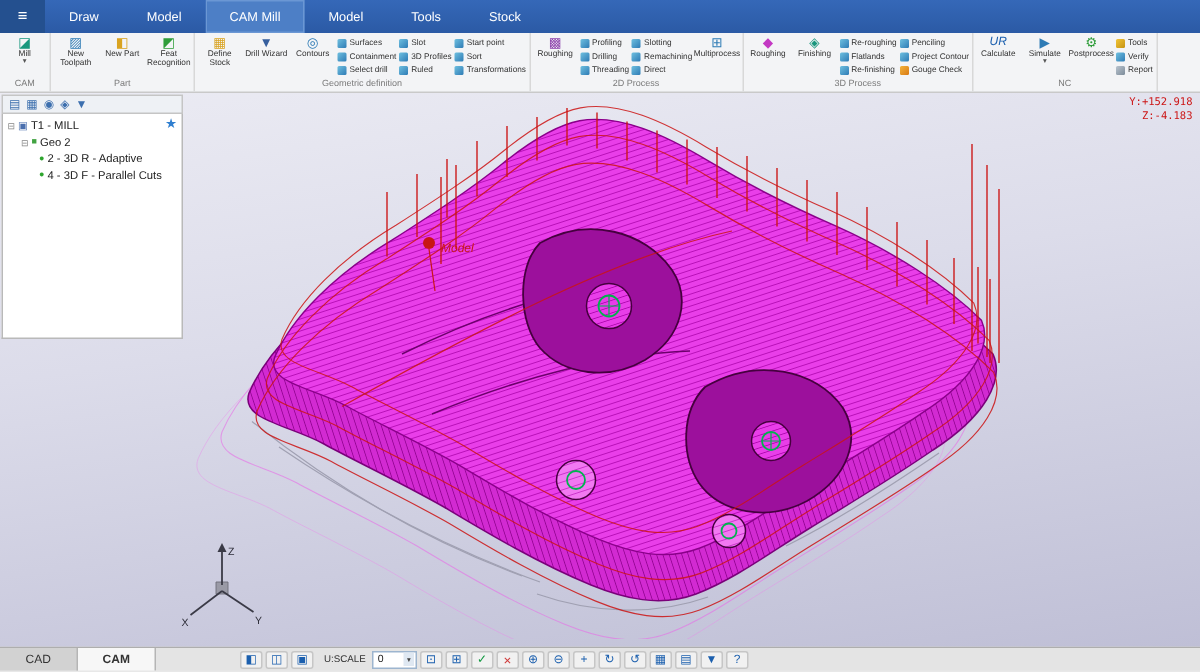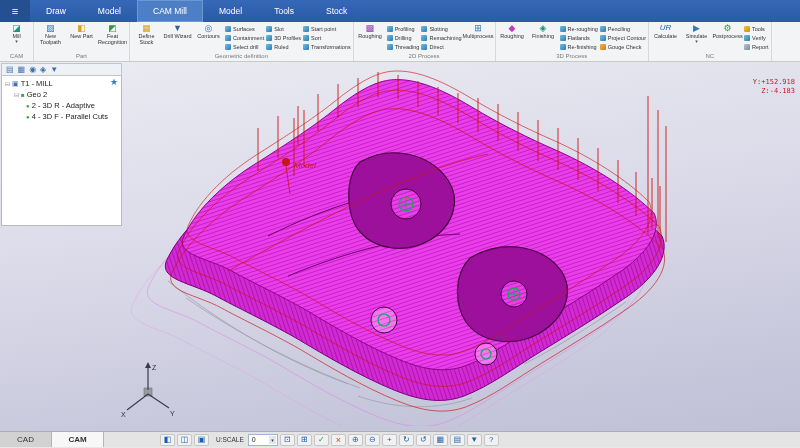--- a/index.html
+++ b/index.html
@@ -52,21 +52,21 @@
   .tw { font-size:6px; color:#888; }
   .t-ico-machine { color:#4a6fae; font-size:7px; }
   .t-ico-group { color:#41a341; font-size:6px; }
   .t-ico-item { color:#2ea52e; font-size:6px; }
   .ind1 { padding-left:12px;text-align:right; } .ind2 { padding-left:24px; }
   .tstar { position:absolute; top:1px; right:3px; color:#2f7fd0; font-size:9px; }
 
   .model-svg { position:absolute; left:108px; top:4px; }
   .axis-svg  { position:absolute; left:118px; top:296px; }
   .coords { position:absolute; top:2px; right:5px; text-align:right; color:#cc1414;
-    font-family:"DejaVu Sans Mono", monospace; font-size:7px; line-height:1.3;margin-top:14px; }
+    font-family:"DejaVu Sans Mono", monospace; font-size:7px; line-height:1.3; }
 
   
   .statusbar { height:16px; background:#e4e4e4; border-top:1px solid #aeaeae;
     display:flex; align-items:center; }
   .btab { width:52px; height:100%; display:flex; align-items:center; justify-content:center;
     font-size:8px; background:#d2d2d2; border-right:1px solid #b5b5b5; color:#333; }
   .btab.active { background:#f7f7f7; font-weight:bold; }
   .btoolbar { display:flex; align-items:center; gap:2px; margin-left:56px; }
   .sbtn { width:15px; height:12px; display:flex; align-items:center; justify-content:center;
     font-size:8px; color:#1b5fae; background:#f1f1f1; border:1px solid #c6c6c6;

